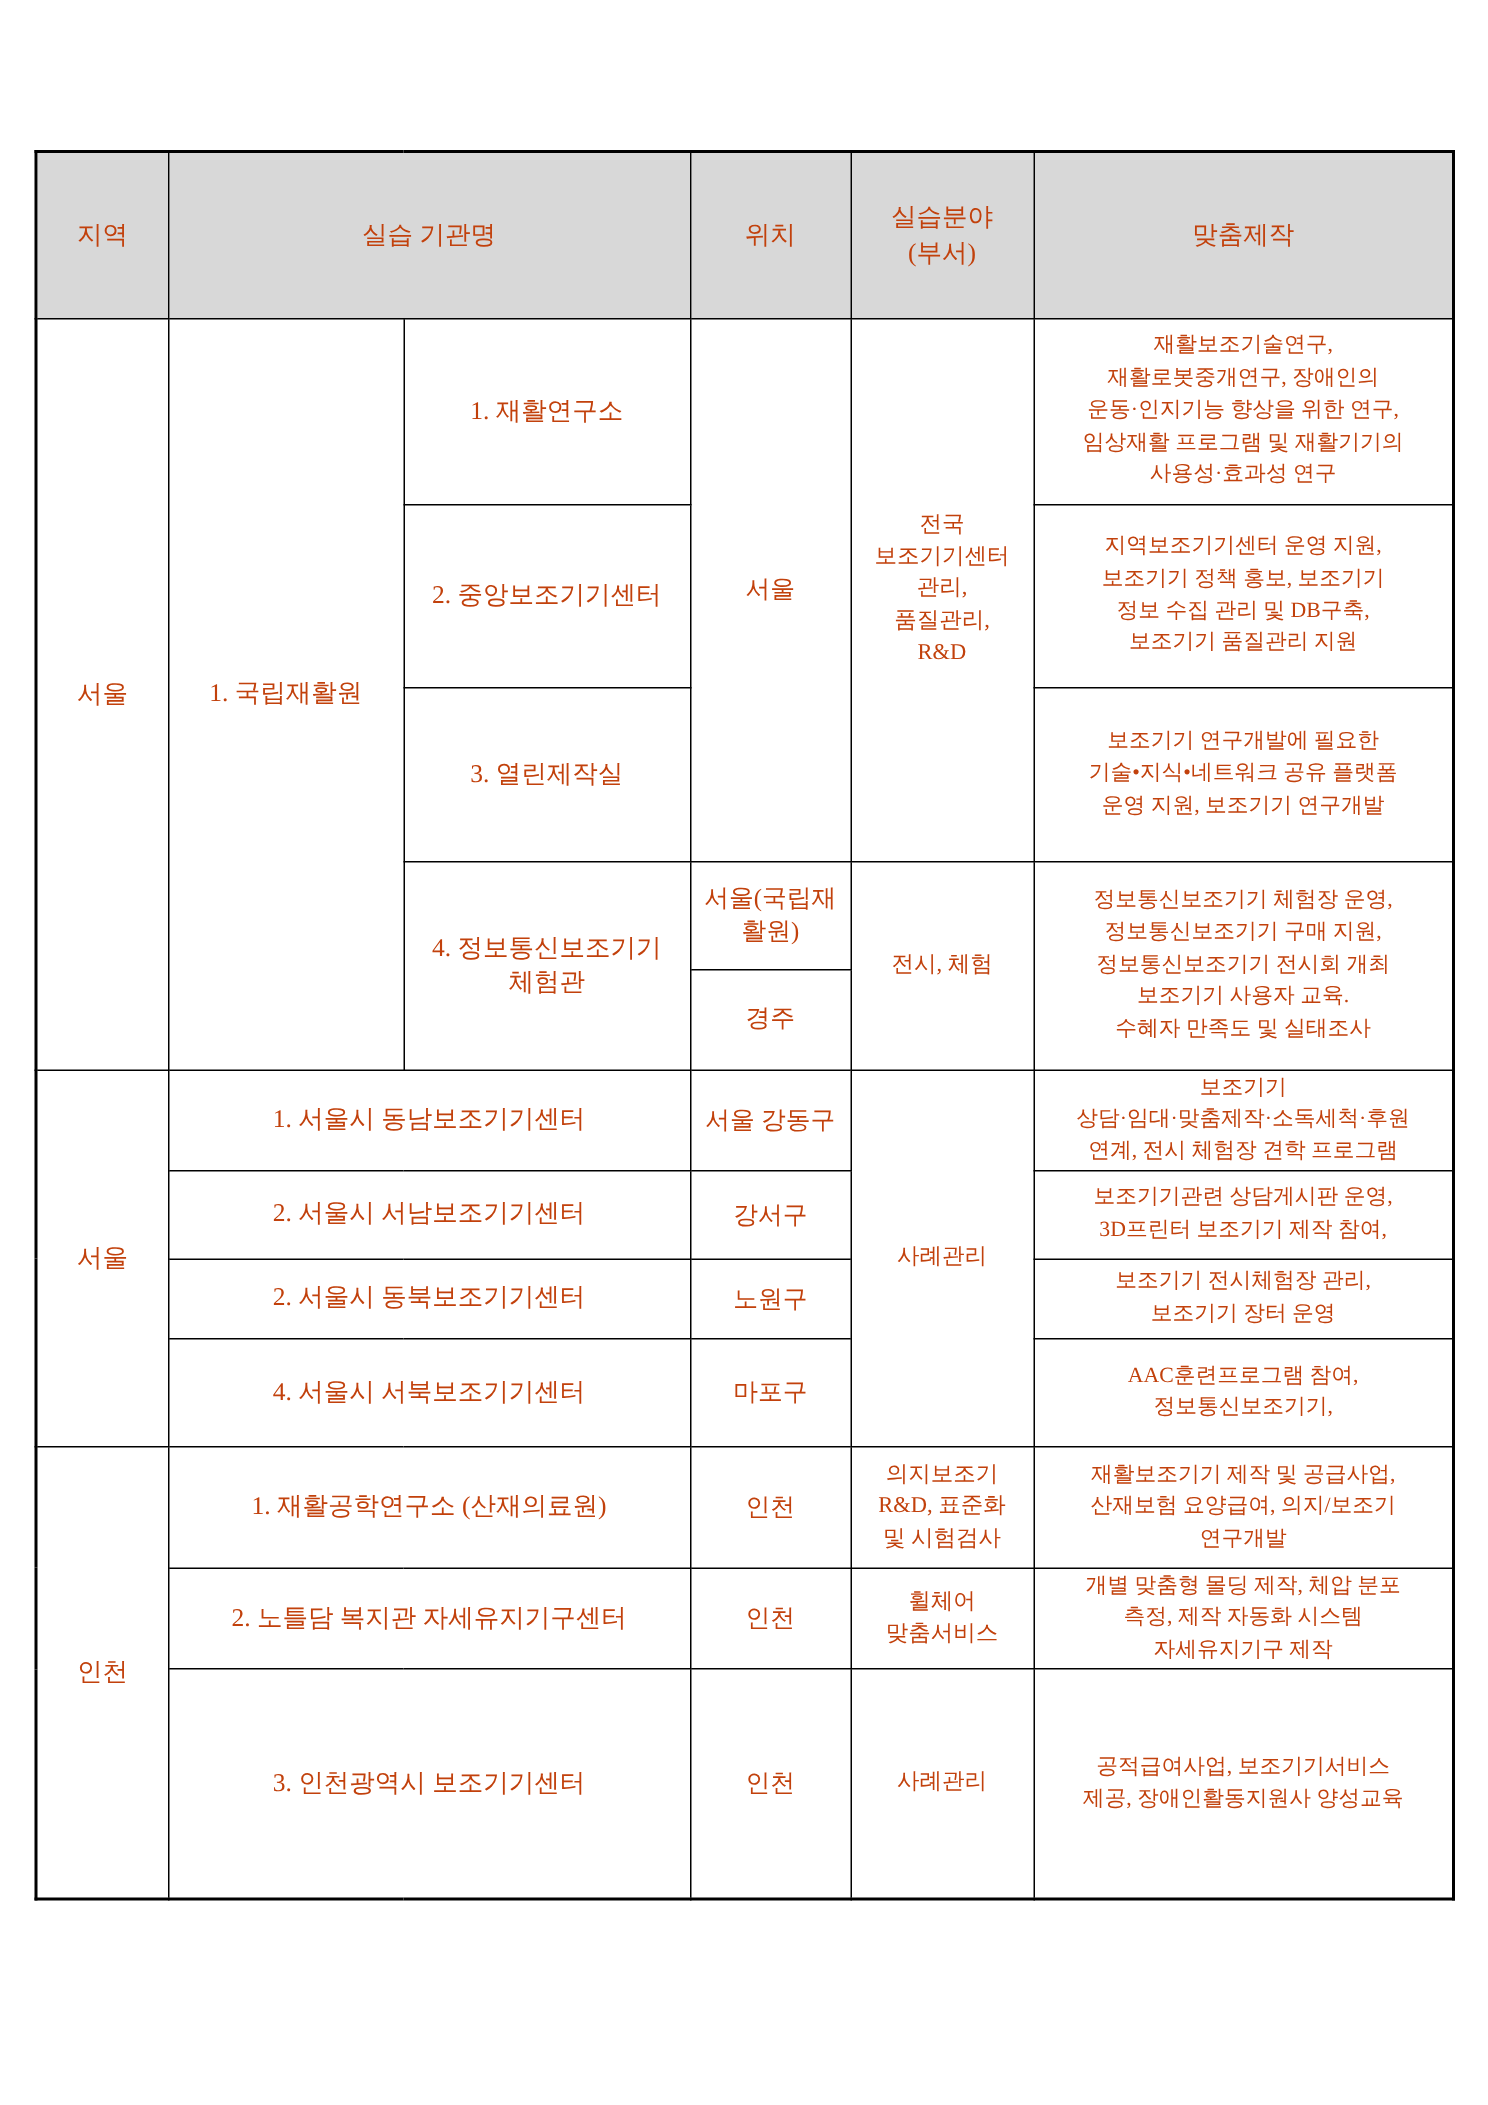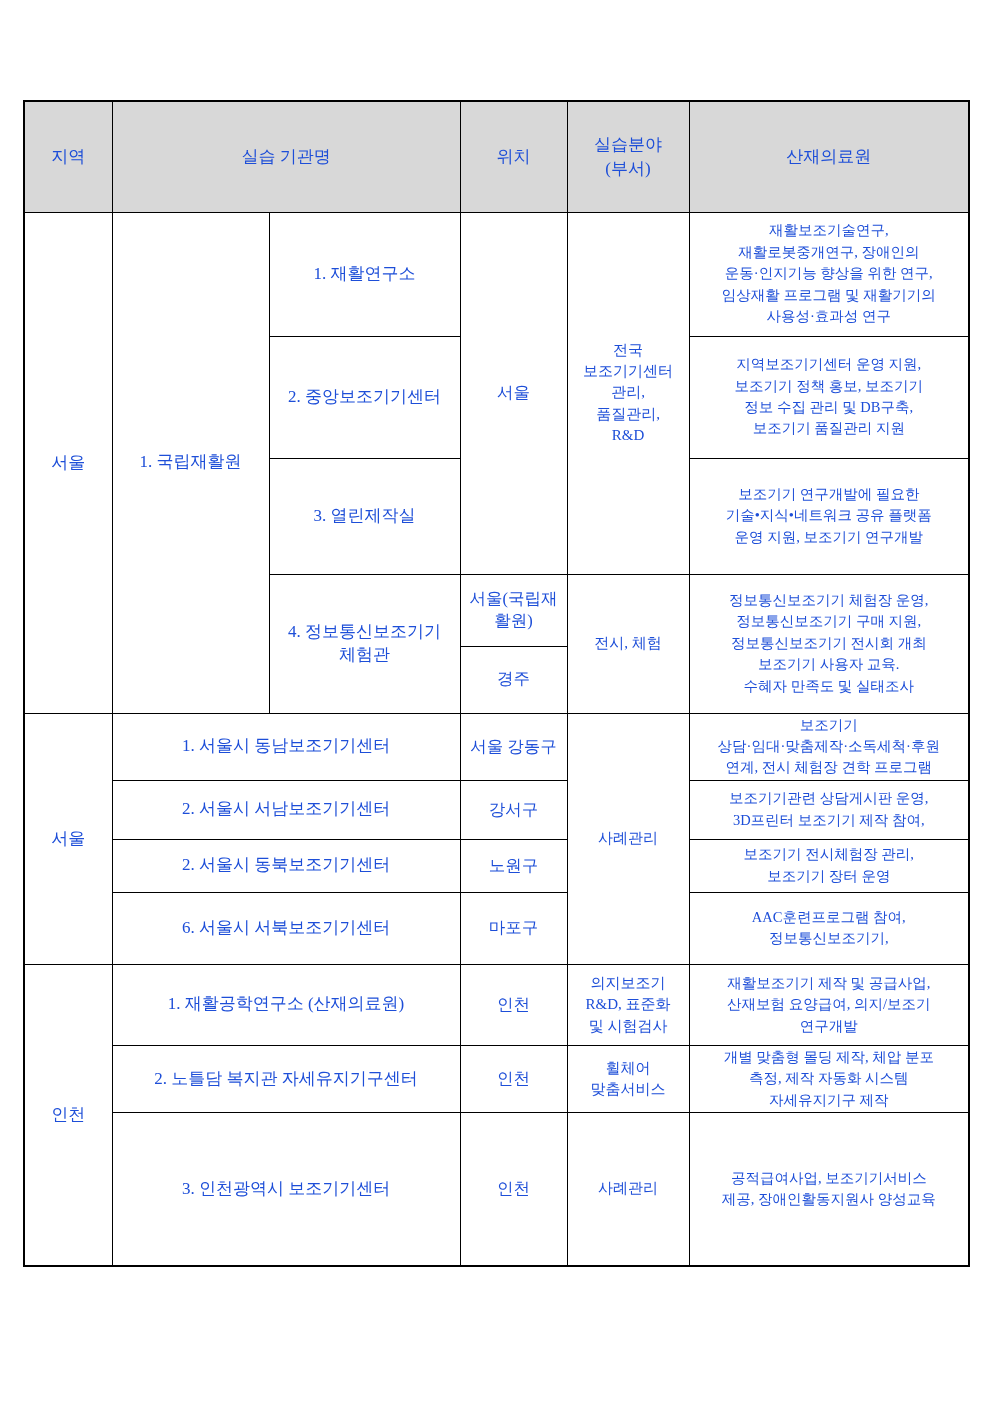--- a/index.html
+++ b/index.html
@@ -7,21 +7,21 @@
     padding: 0;
     background: #ffffff;
   }
   #page {
     position: relative;
     width: 992px;
     height: 1403px;
     background: #ffffff;
     overflow: hidden;
     font-family: "Liberation Serif", "DejaVu Serif", serif;
-    color: #1d4ed8;
+    color: #c2410c;
   }
   table.doc-table {
     position: absolute;
     left: 23px;
     top: 100px;
     width: 945px;
     border-collapse: collapse;
     table-layout: fixed;
     border: 2px solid #000000;
   }
@@ -77,21 +77,21 @@
       <col style="width:280px">
     </colgroup>
 
     <tbody>
         <tr style="height:111px">
       <th class="hdr">지역</th>
       <th class="hdr" colspan="2">실습 기관명</th>
       <th class="hdr">위치</th>
       <th class="hdr">실습분야
 (부서)</th>
-      <th class="hdr">산재의료원</th>
+      <th class="hdr">맞춤제작</th>
     </tr>
 
     <tr style="height:124px">
       <td class="region" rowspan="5">서울</td>
       <td class="inst" rowspan="5">1. 국립재활원</td>
       <td class="subinst">1. 재활연구소</td>
       <td class="loc" rowspan="3">서울</td>
       <td class="field" rowspan="3">전국
 보조기기센터
 관리,
@@ -147,21 +147,21 @@
       <td class="content">보조기기관련 상담게시판 운영,
 3D프린터 보조기기 제작 참여,</td>
     </tr>
     <tr style="height:53px">
       <td class="inst" colspan="2">2. 서울시 동북보조기기센터</td>
       <td class="loc">노원구</td>
       <td class="content">보조기기 전시체험장 관리,
 보조기기 장터 운영</td>
     </tr>
     <tr style="height:72px">
-      <td class="inst" colspan="2">6. 서울시 서북보조기기센터</td>
+      <td class="inst" colspan="2">4. 서울시 서북보조기기센터</td>
       <td class="loc">마포구</td>
       <td class="content">AAC훈련프로그램 참여,
 정보통신보조기기,</td>
     </tr>
 
     <tr style="height:81px">
       <td class="region" rowspan="3">인천</td>
       <td class="inst" colspan="2">1. 재활공학연구소 (산재의료원)</td>
       <td class="loc">인천</td>
       <td class="field">의지보조기

